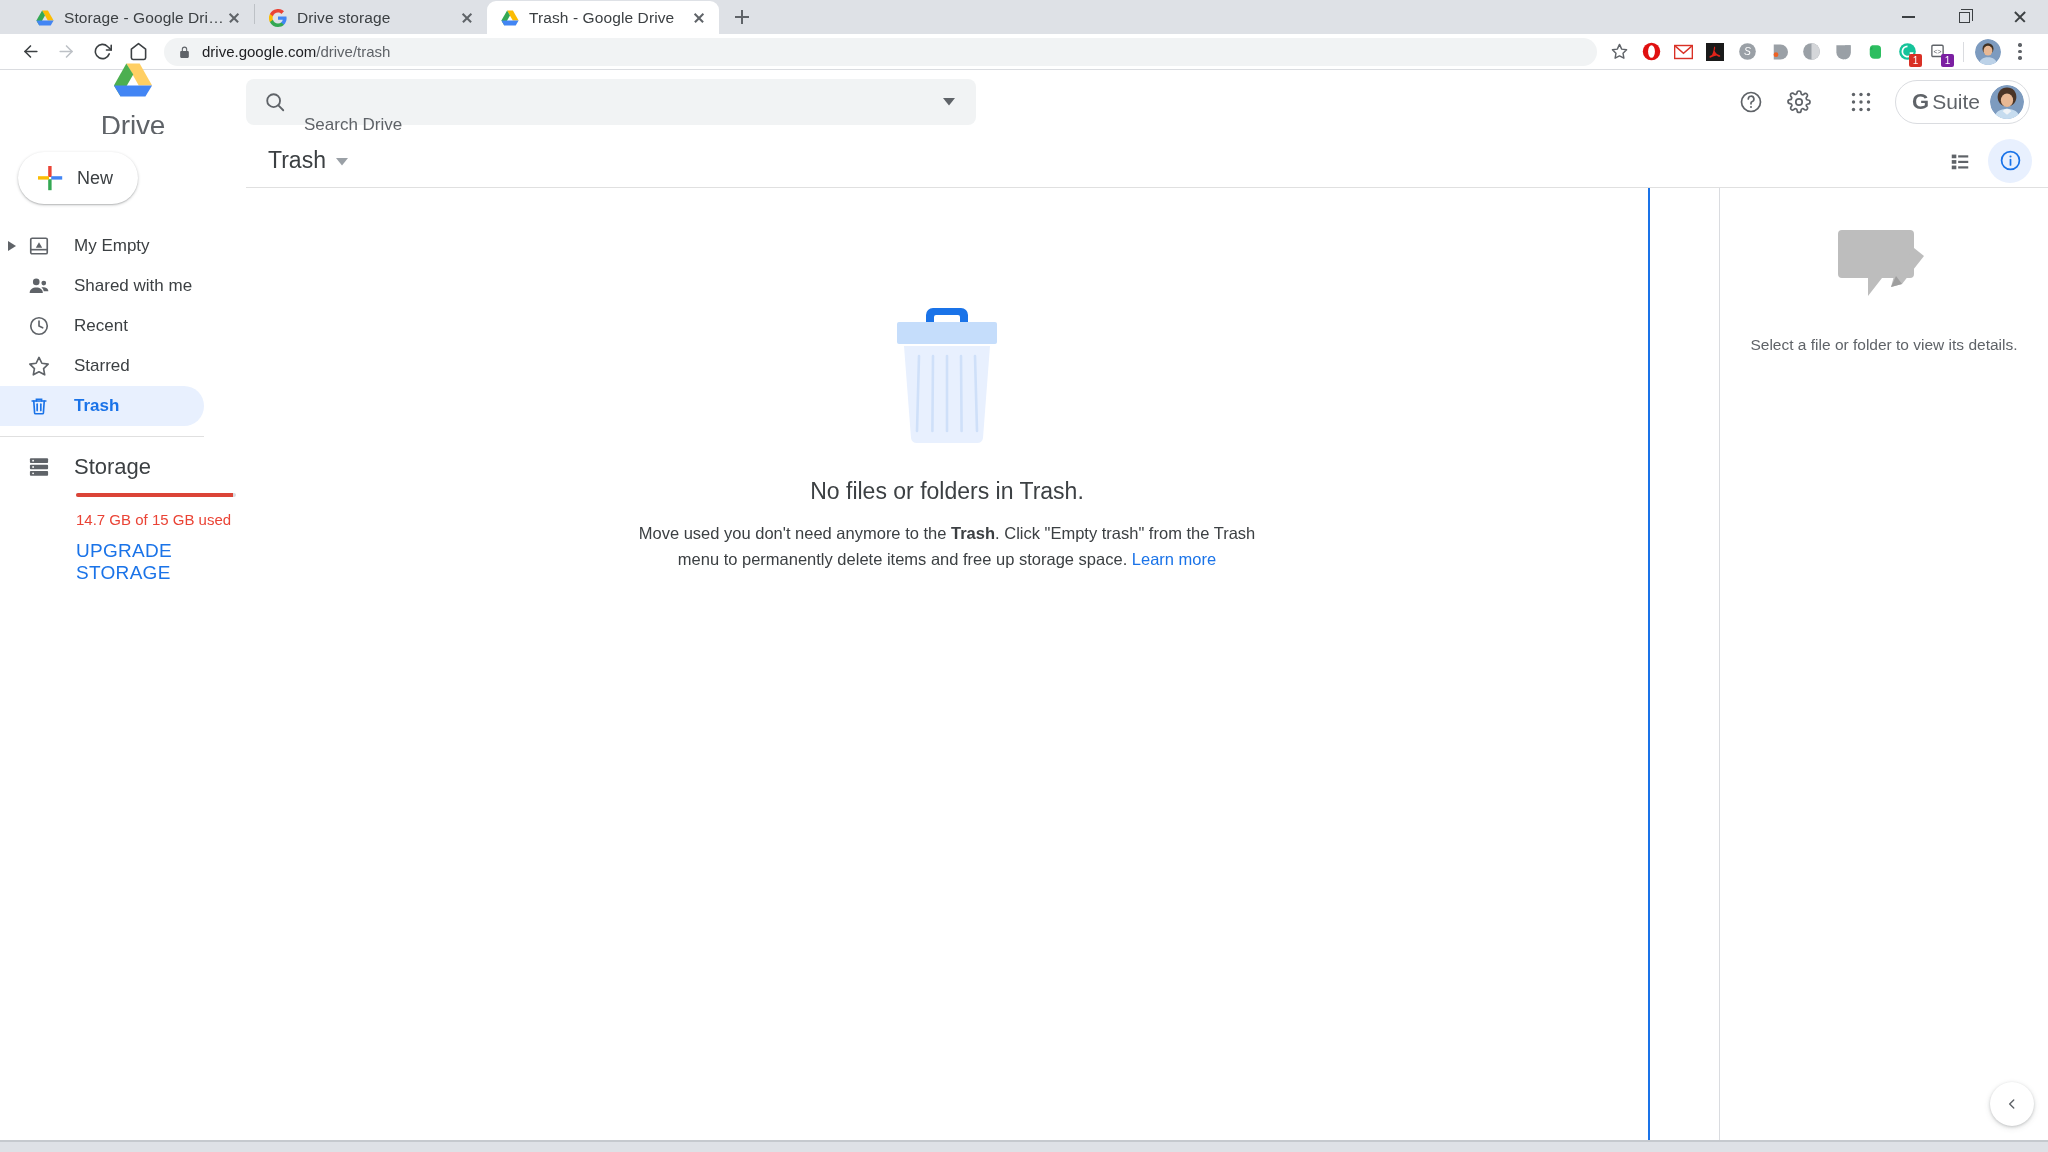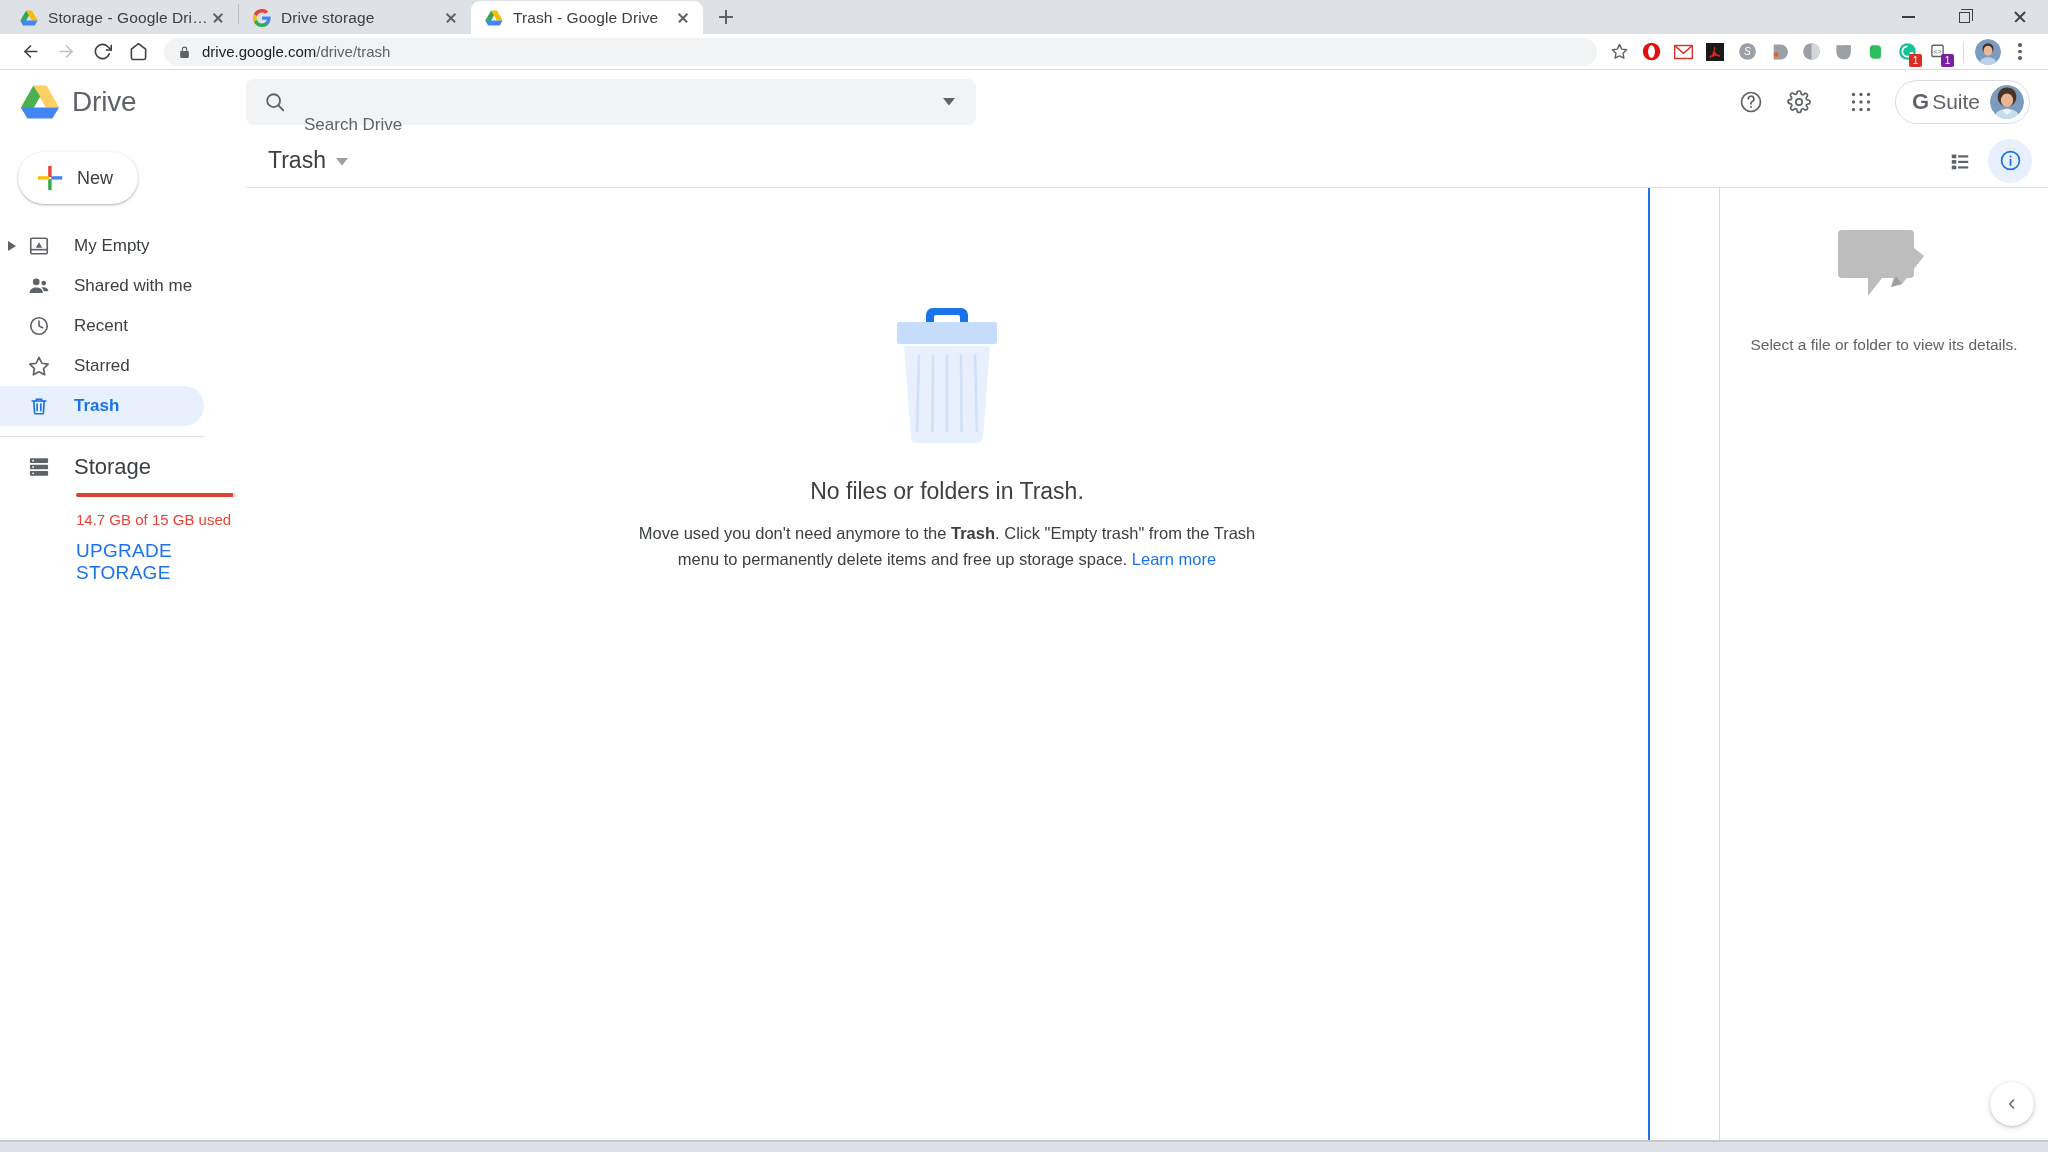--- a/index.html
+++ b/index.html
@@ -10,21 +10,21 @@
     overflow: hidden;
   }
 
   
   .browser { width: 2048px; height: 1152px; display: flex; flex-direction: column; background:#fff; }
 
   
   .tabstrip {
     height: 34px; background: #dee1e6;
     display: flex; align-items: flex-end; position: relative;
-    padding-left: 6px;
+    padding-left: 22px;
   }
   .tab {
     height: 33px; width: 232px;
     display: flex; align-items: center;
     padding: 0 10px 0 14px;
     font-size: 16px; color: #3c4043;
     position: relative;
     border-top-left-radius: 9px; border-top-right-radius: 9px;
   }
   .tab.inactive { color:#3c4043; }
@@ -92,21 +92,21 @@
   .kebab { width:32px; height:32px; display:flex; flex-direction:column; align-items:center; justify-content:center; gap:3px; cursor:pointer; }
   .kebab i { width:3.4px; height:3.4px; border-radius:50%; background:#5f6368; display:block; }
 
   
   .app { flex:1; display:flex; flex-direction:column; min-height:0; background:#fff; }
 
   .drive-header {
     height: 64px; display:flex; align-items:center; flex:0 0 64px;
     background:#fff;
   }
-  .drive-logo { width:246px; display:flex; align-items:center; padding-left:20px; gap:12px; }
+  .drive-logo { width:246px; display:flex; align-items:center; padding-left:20px; gap:12px;flex-direction:column; }
   .drive-logo .dlogo { width:40px; height:36px; }
   .drive-logo .dname { font-size:28px; color:#5f6368; font-weight:400; letter-spacing:-.2px; }
 
   .search-wrap {
     width: 730px; height:46px; background:#f1f3f4; border-radius:8px;
     display:flex; align-items:center; padding:0 10px 0 18px;
   }
   .search-wrap .s-icon { width:22px; height:22px; flex:0 0 22px; margin-right:18px; }
   .search-input {
     flex:1; border:none; background:transparent; outline:none;

